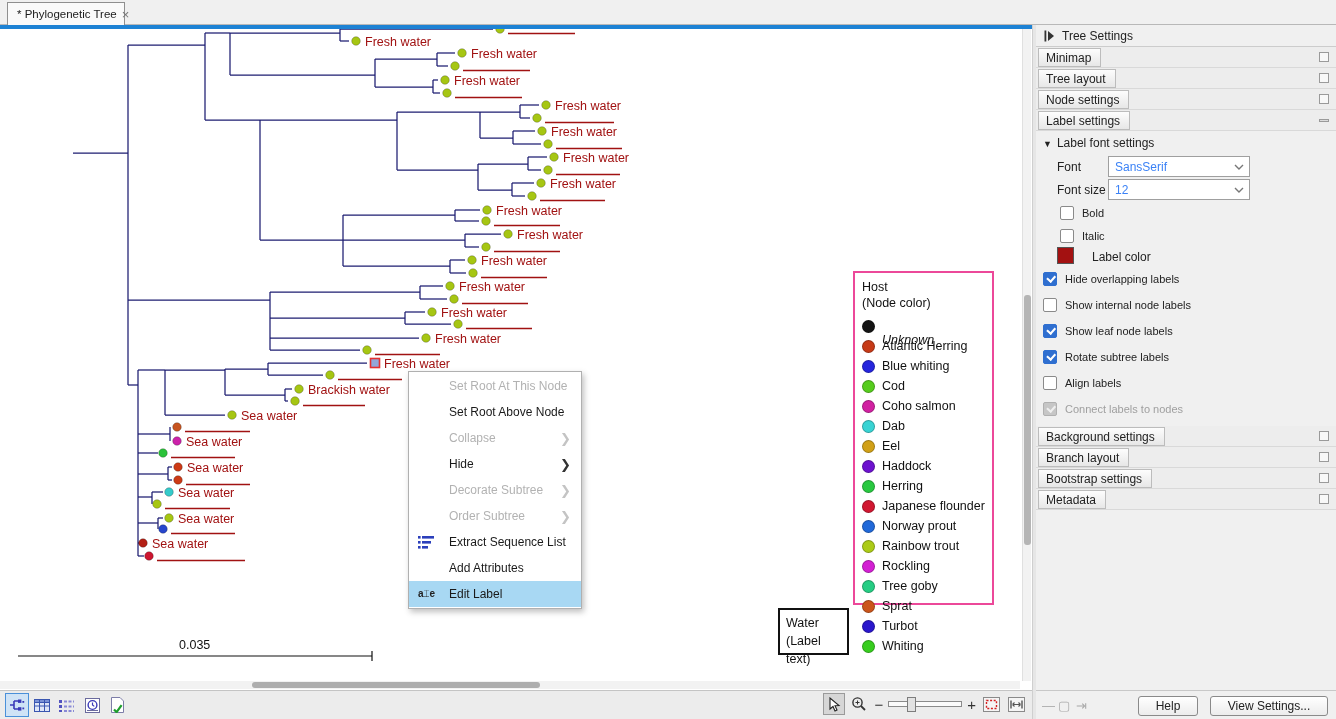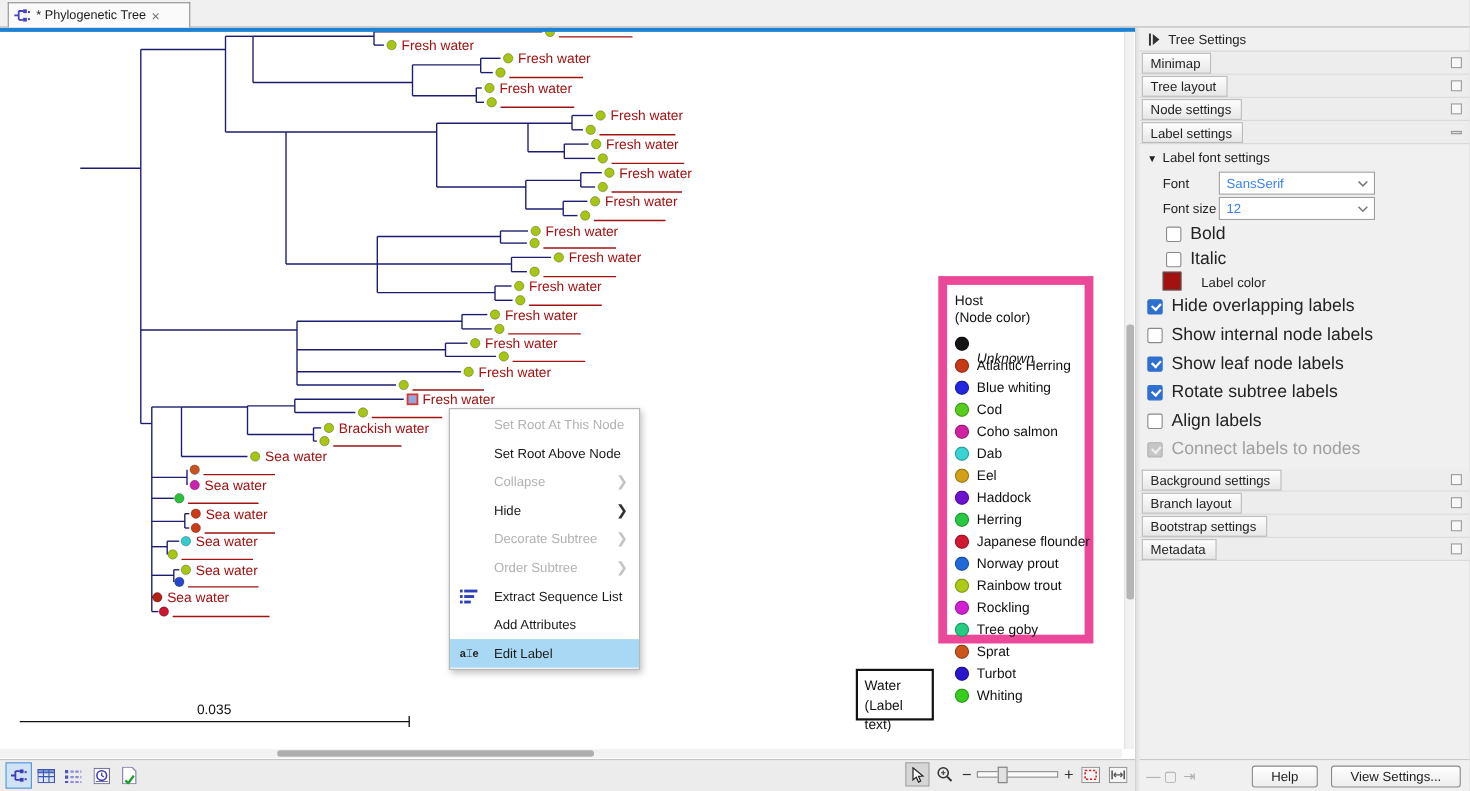--- a/index.html
+++ b/index.html
@@ -2,37 +2,37 @@
 <html><head>
 <meta charset="utf-8">
 <style>
   * { box-sizing: border-box; margin: 0; padding: 0; }
   html,body { width:1336px; height:719px; }
   body { font-family:"Liberation Sans", sans-serif; font-size:12px; background:#fff; overflow:hidden; }
   #app { position:relative; width:1336px; height:719px; background:#f0f0f0; outline:1px solid #8a8a8a; }
 
   
   #tabbar { position:absolute; left:0; top:0; width:1336px; height:25px; background:#f0f0f0; border-bottom:1px solid #b8b8b8; z-index:30; }
-  #tab { position:absolute; left:7px; top:2px; width:166px; height:23px; background:#fafafa; border:1px solid #8f8f8f; border-bottom:none; display:flex; align-items:center; padding:0 6px 0 4px; gap:5px; }
+  #tab { position:absolute; left:7px; top:2px; width:118px; height:23px; background:#fafafa; border:1px solid #8f8f8f; border-bottom:none; display:flex; align-items:center; padding:0 6px 0 4px; gap:5px; }
   #tab .title { font-size:11.5px; color:#1c1c1c; white-space:nowrap; }
   #tab .close { color:#777; font-size:13px; line-height:1; cursor:default; }
 
   
   #canvas-bg { position:absolute; left:0; top:25px; width:1032px; height:665px; background:#ffffff; }
   #focus-bar { position:absolute; left:0; top:25px; width:1032px; height:4px; background:#1d82d4; z-index:6; }
   #tree-svg { position:absolute; left:0; top:0; width:1032px; height:690px; z-index:5; }
 
   
   #hscroll { position:absolute; left:0; top:681px; width:1020px; height:8px; background:#f2f2f2; z-index:7; }
   #hscroll .thumb { position:absolute; left:252px; top:1px; width:288px; height:6px; background:#aeaeae; border-radius:3px; }
   #vscroll { position:absolute; left:1022px; top:29px; width:9px; height:652px; background:#f2f2f2; border-left:1px solid #e0e0e0; z-index:7; }
   #vscroll .thumb { position:absolute; left:1px; top:266px; width:7px; height:250px; background:#b5b5b5; border-radius:3px; }
 
   
-  #host-legend { position:absolute; left:853px; top:251px; width:141px; height:334px; background:#fff; border:8px solid #ec4899; z-index:8; padding:6px 0 0 7px; }
+  #host-legend { position:absolute; left:853px; top:271px; width:141px; height:334px; background:#fff; border:2px solid #ec4899; z-index:8; padding:6px 0 0 7px; }
   #host-legend .lg-title { color:#111; font-size:12.5px; line-height:16px; }
   .lg-row { display:flex; align-items:center; height:20px; gap:7px; }
   .lg-dot { width:13px; height:13px; border-radius:50%; flex:0 0 13px; border:1px solid rgba(0,0,0,.25); }
   .lg-label { color:#111; font-size:12.5px; white-space:nowrap; }
   .lg-label.it { font-style:italic;margin-top:28px; }
   #water-legend { position:absolute; left:778px; top:608px; width:71px; height:47px; background:#fff; border:2px solid #111; z-index:8; padding:4px 0 0 6px; }
   #water-legend div { font-size:12.5px; color:#111; line-height:18px; }
 
   
   #context-menu { position:absolute; left:408px; top:371px; width:174px; background:#fff; border:1px solid #b0b0b0; box-shadow:2px 3px 6px rgba(0,0,0,.25); z-index:20; padding:1px 0; }
@@ -69,21 +69,21 @@
   #lfs-header .tri { display:inline-block; margin-right:5px; font-size:9px; color:#222; }
   .fld-label { position:absolute; left:21px; font-size:12px; color:#222; }
   .dropdown { position:absolute; left:72px; width:142px; height:21px; background:#fff; border:1px solid #9f9f9f; font-size:12px; color:#3b82f6; display:flex; align-items:center; padding-left:6px; }
   .dropdown svg { position:absolute; right:5px; top:7px; }
   .cb-row { position:absolute; display:flex; align-items:center; gap:8px; height:15px; }
   .cb { width:14px; height:14px; background:#fff; border:1px solid #8a8a8a; border-radius:2px; position:relative; flex:0 0 14px; }
   .cb.on { background:#2f6fd0; border-color:#2f6fd0; }
   .cb.on::after { content:""; position:absolute; left:3px; top:2px; width:6px; height:3.5px; border-left:2px solid #fff; border-bottom:2px solid #fff; transform:rotate(-48deg); }
   .cb.dis { background:#c6c6c6; border-color:#b0b0b0; }
   .cb.dis::after { content:""; position:absolute; left:3px; top:2px; width:6px; height:3.5px; border-left:2px solid #efefef; border-bottom:2px solid #efefef; transform:rotate(-48deg); }
-  .cb-row span { font-size:16px; color:#222; }
+  .cb-row span { font-size:11px; color:#222; }
   .cb-row.dis span { color:#9f9f9f; }
   #label-color-row { position:absolute; display:flex; align-items:flex-end; gap:18px; }
   #label-color-swatch { width:17px; height:17px; background:#a31111; border:1px solid #555; }
   #sp-bottom { position:absolute; left:0; top:665px; width:300px; height:29px; border-top:1px solid #c8c8c8; background:#f0f0f0; }
   .sp-mini { position:absolute; top:8px; color:#ababab; font-size:13px; line-height:1; }
   .sp-btn { position:absolute; top:5px; height:20px; background:linear-gradient(#ffffff,#ececec); border:1px solid #8a8a8a; border-radius:3px; font-size:12px; color:#222; display:flex; align-items:center; justify-content:center; font-family:"Liberation Sans", sans-serif; }
 </style>
 </head>
 <body>
 

